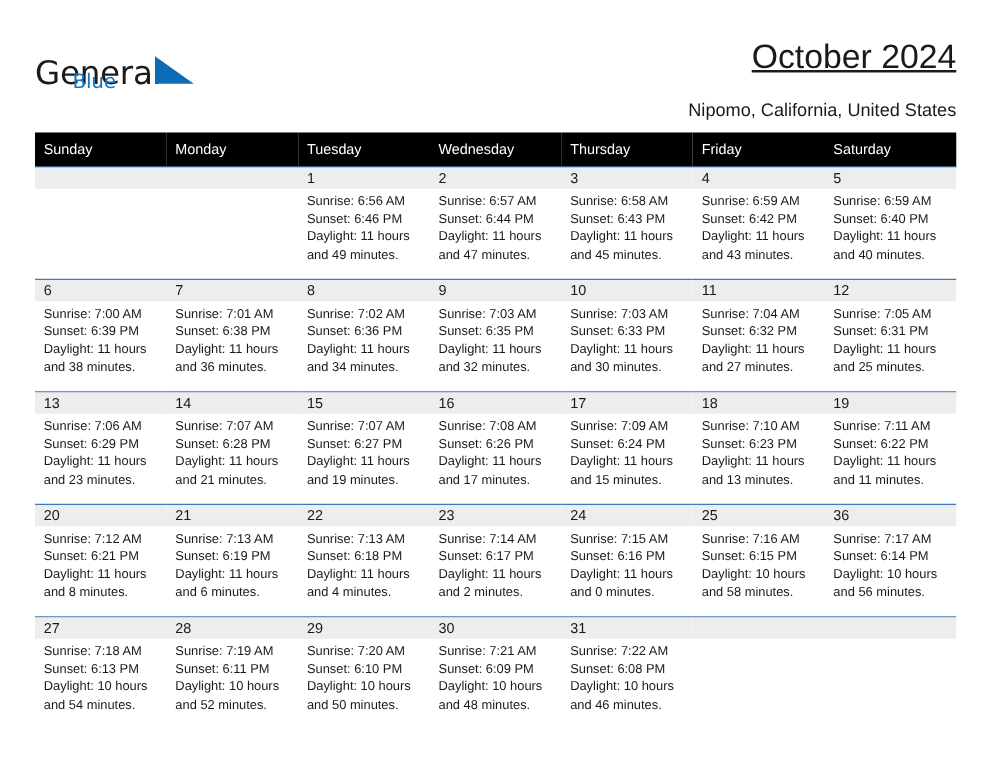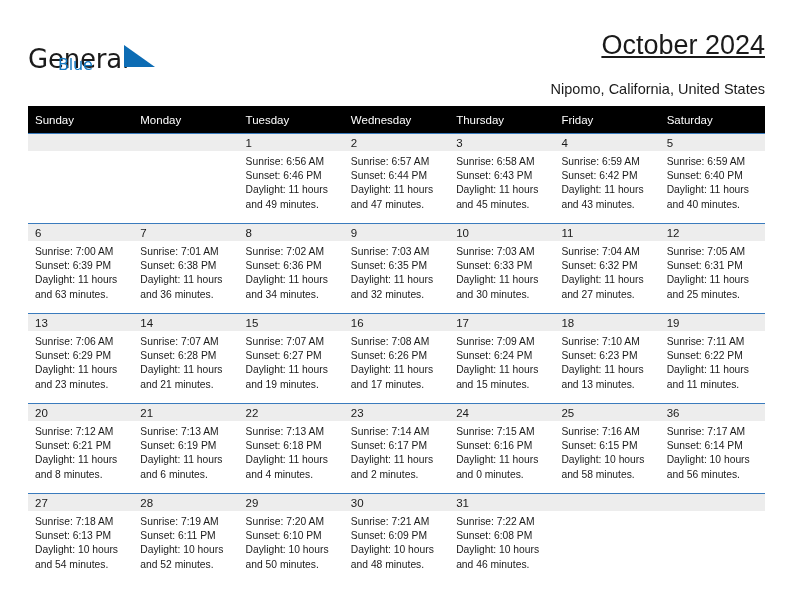--- a/index.html
+++ b/index.html
@@ -255,21 +255,21 @@
             </td>
           </tr>
           <tr class="week-row">
             <td>
               <div class="daycell">
                 <div class="daynum-strip">6</div>
                 <div class="daylines">
                   <div>Sunrise: 7:00 AM</div>
                   <div>Sunset: 6:39 PM</div>
                   <div>Daylight: 11 hours</div>
-                  <div>and 63 minutes.</div>
+                  <div>and 38 minutes.</div>
                 </div>
               </div>
             </td>
             <td>
               <div class="daycell">
                 <div class="daynum-strip">7</div>
                 <div class="daylines">
                   <div>Sunrise: 7:01 AM</div>
                   <div>Sunset: 6:38 PM</div>
                   <div>Daylight: 11 hours</div>

